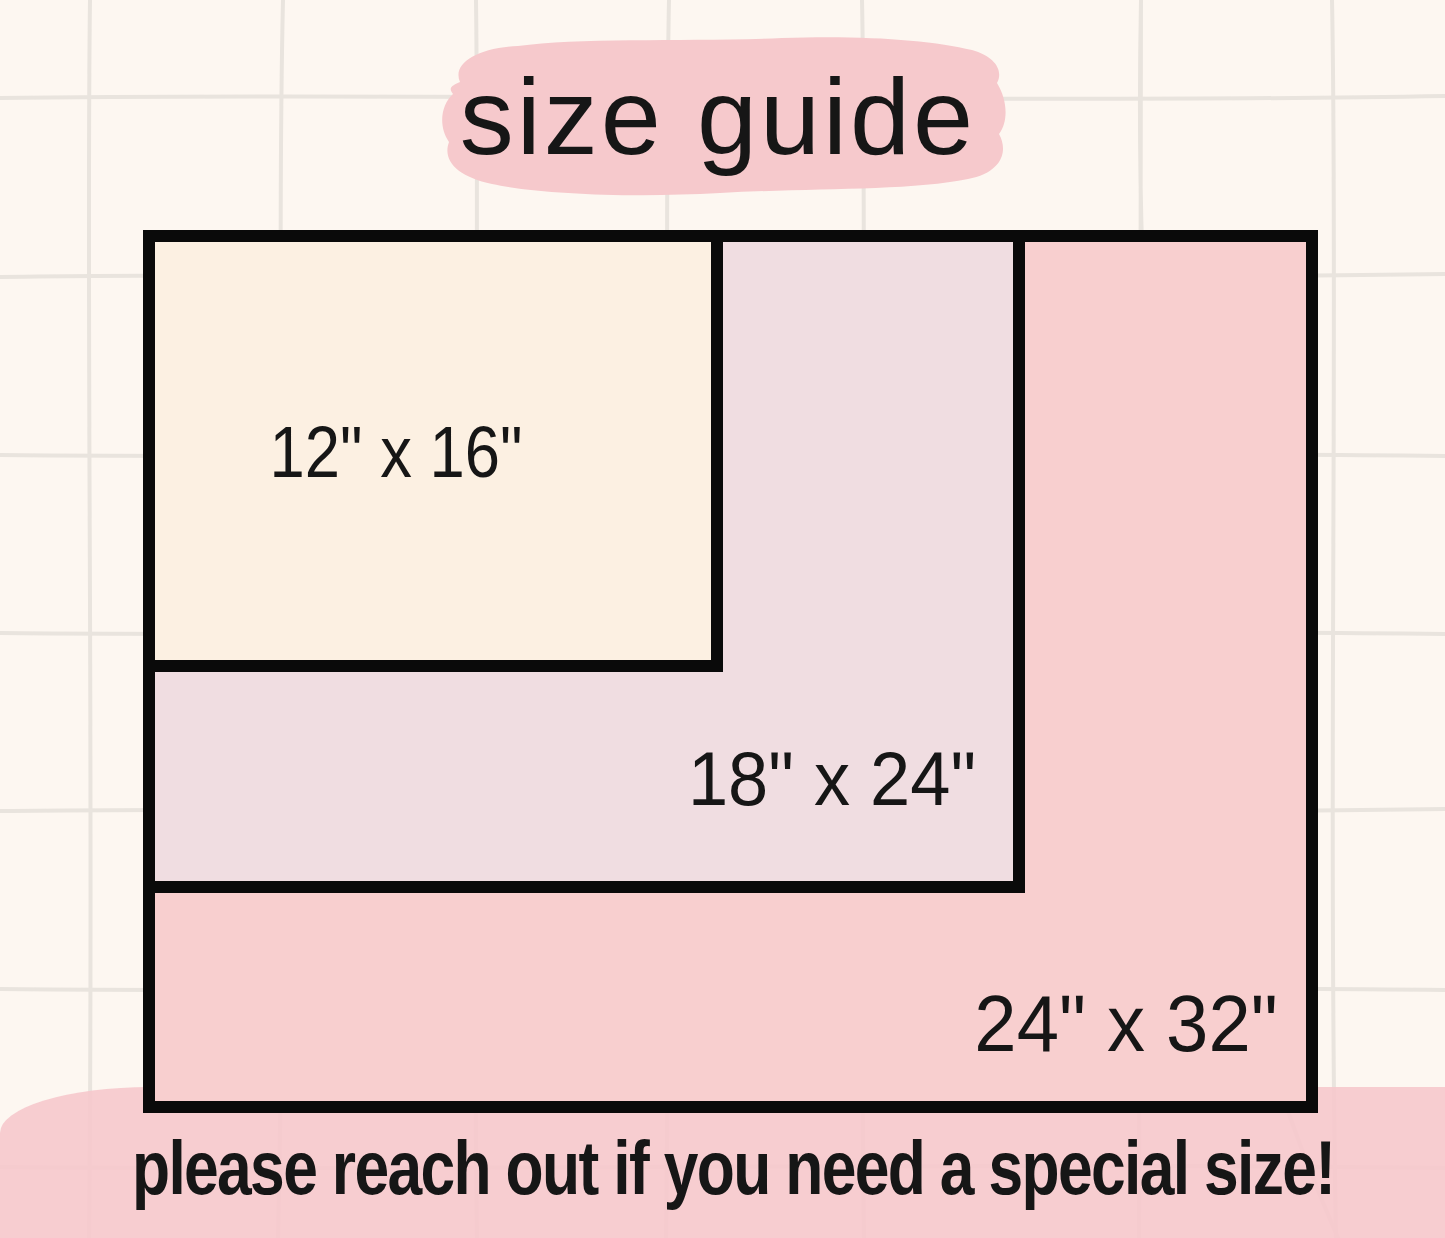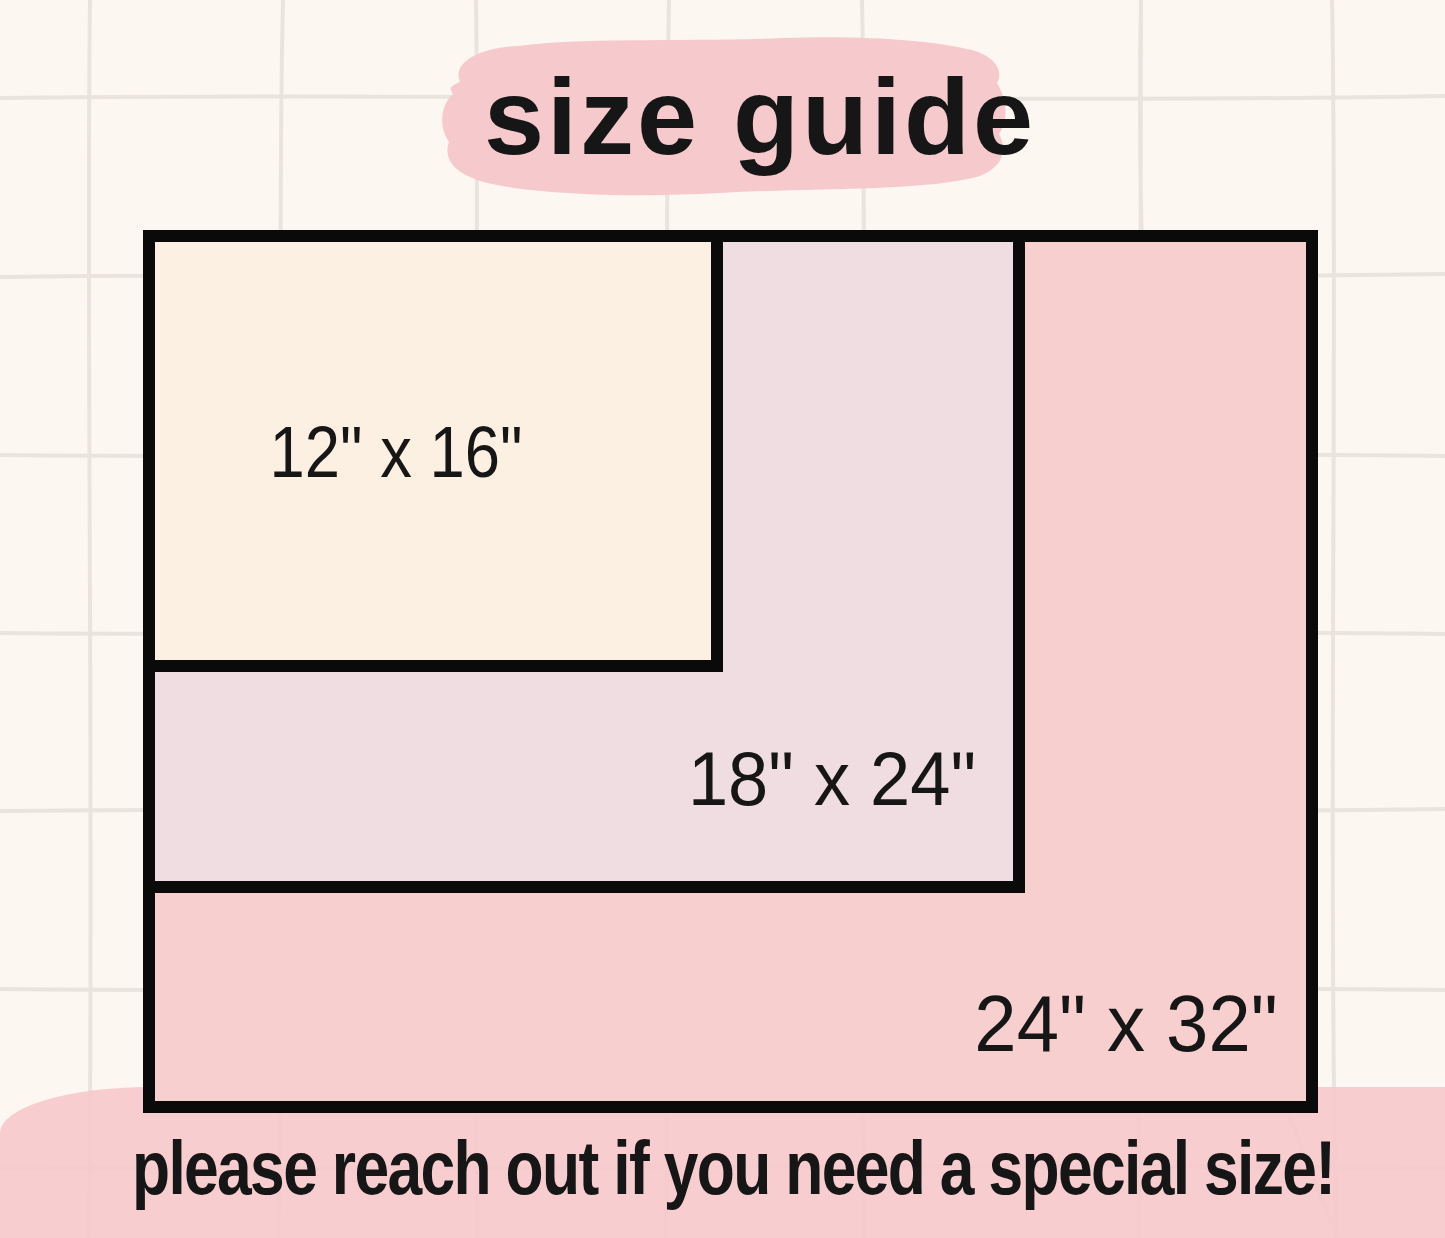--- a/index.html
+++ b/index.html
@@ -25,23 +25,23 @@
   .rect-12x16{left:143px;top:230px;width:580px;height:442px;}
   .size-label{
     position:absolute;z-index:3;white-space:nowrap;
     font-weight:400;line-height:1;
   }
   .label-12x16{left:396px;top:452px;font-size:72px;transform:translate(-50%,-50%) scaleX(0.88);}
   .label-18x24{left:832px;top:779px;font-size:76px;transform:translate(-50%,-50%) scaleX(0.95);}
   .label-24x32{left:1126px;top:1024px;font-size:80px;transform:translate(-50%,-50%) scaleX(0.95);}
   .title-brush-svg{position:absolute;left:430px;top:28px;z-index:2;}
   .page-title{
-    position:absolute;left:760px;top:117px;z-index:3;
+    position:absolute;left:718px;top:117px;z-index:3;
     transform:translate(-50%,-50%);
-    font-size:108px;font-weight:700;letter-spacing:3px;
+    font-size:108px;font-weight:400;letter-spacing:3px;
     white-space:nowrap;line-height:1;
   }
   .footer-text-wrap{
     position:absolute;left:0;right:0;top:1124px;z-index:3;
     text-align:left;
   }
   .footer-text{
     display:inline-block;
     font-size:76px;font-weight:700;letter-spacing:-2px;
     white-space:nowrap;line-height:1.15;

